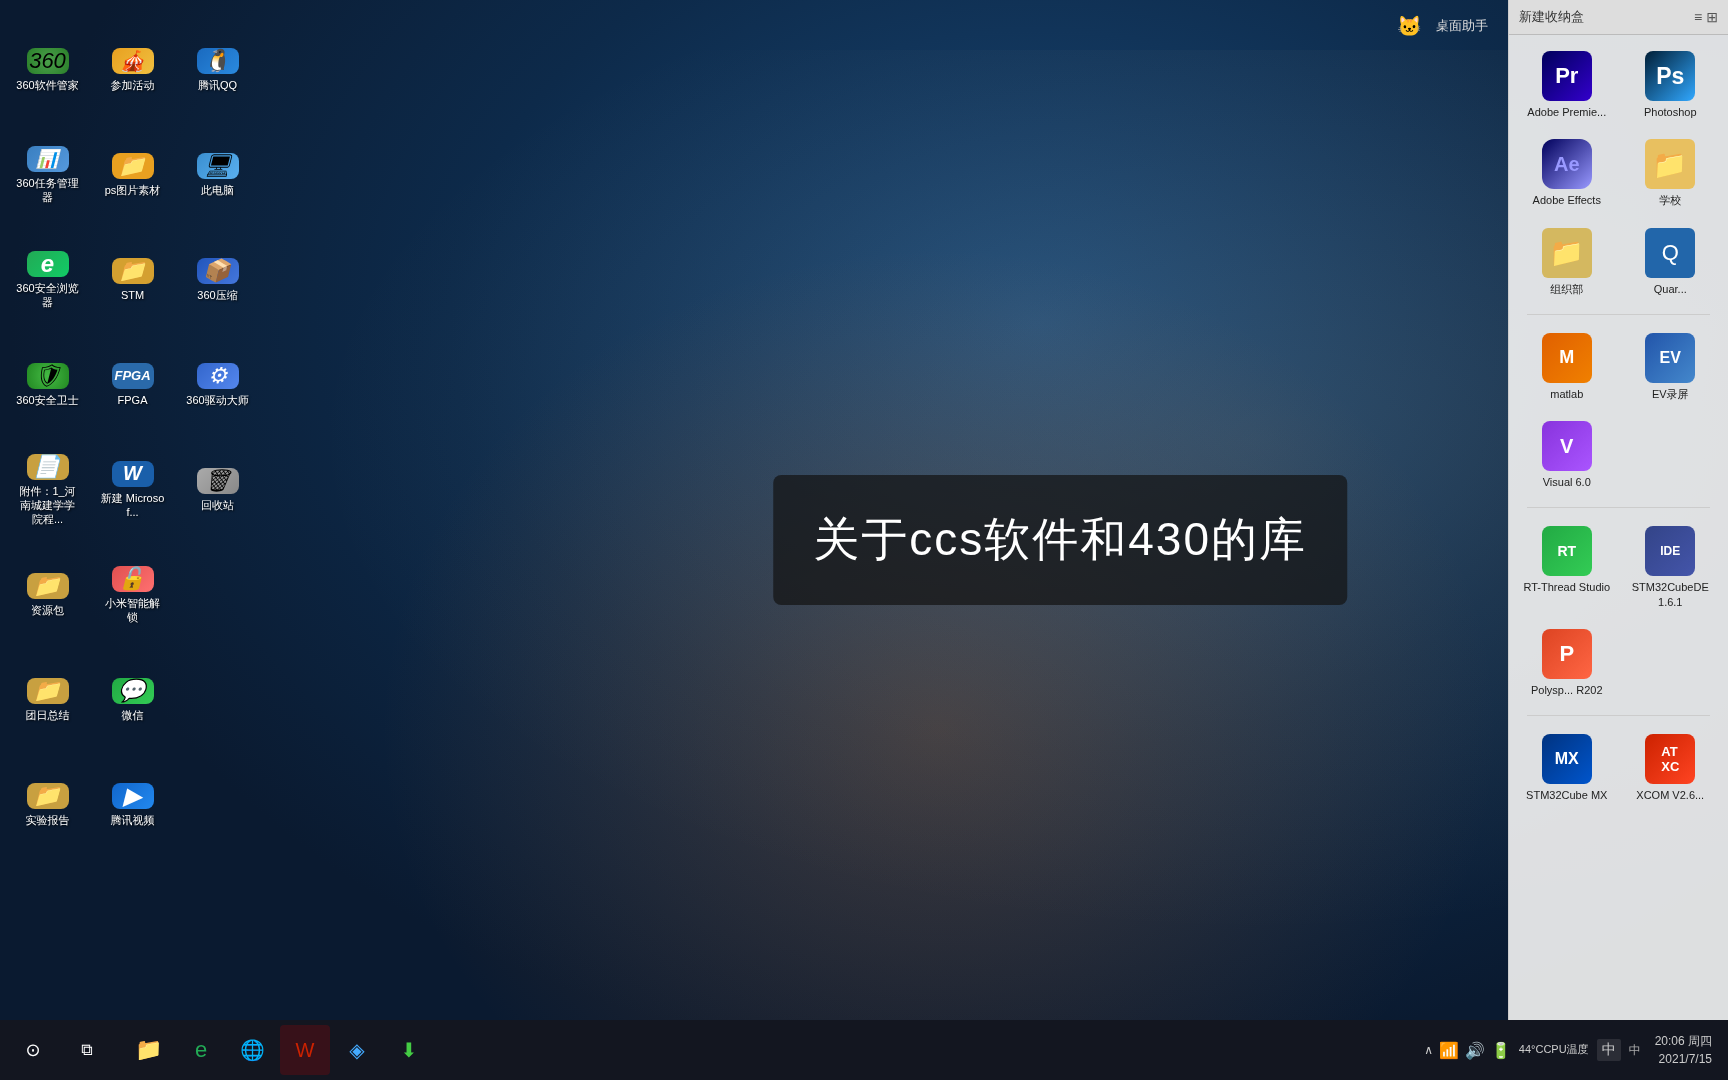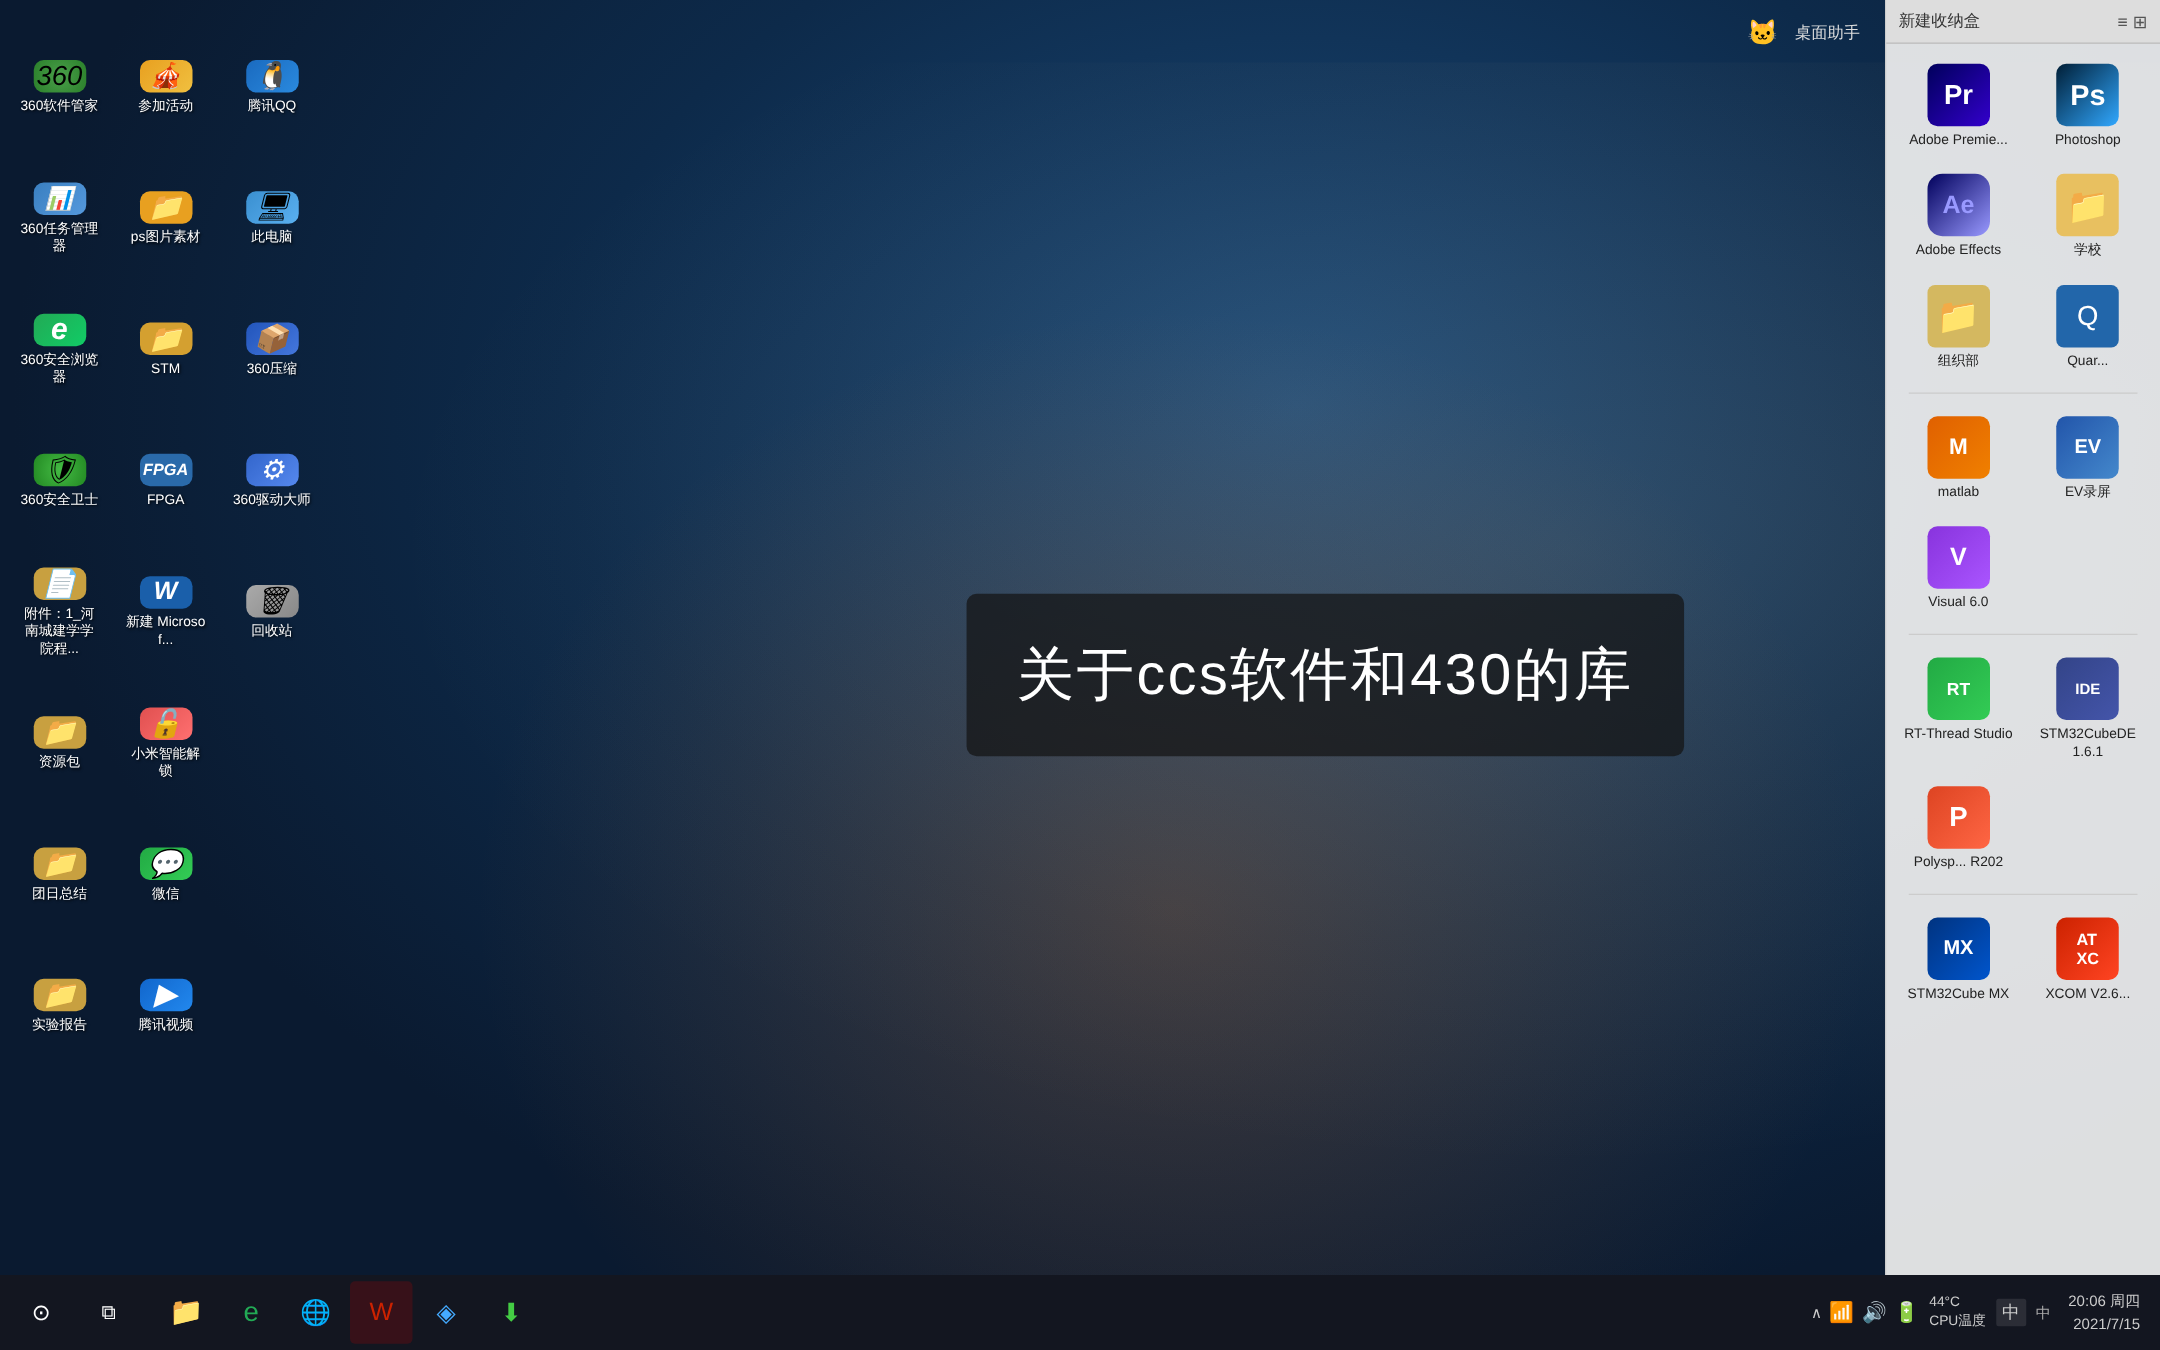--- a/index.html
+++ b/index.html
@@ -270,22 +270,22 @@
     .sys-tray {
       display: flex;
       align-items: center;
       gap: 6px;
       font-size: 16px;
       color: #ccc;
     }
 
     .temp-info {
       display: flex;
-      flex-direction: column;
-      align-items: flex-start;
+      flex-direction: row;
+      align-items: flex-end;
       font-size: 11px;
       color: #ccc;
       line-height: 1.4;
     }
 
     .time-info {
       display: flex;
       flex-direction: column;
       align-items: flex-end;
       font-size: 12px;

